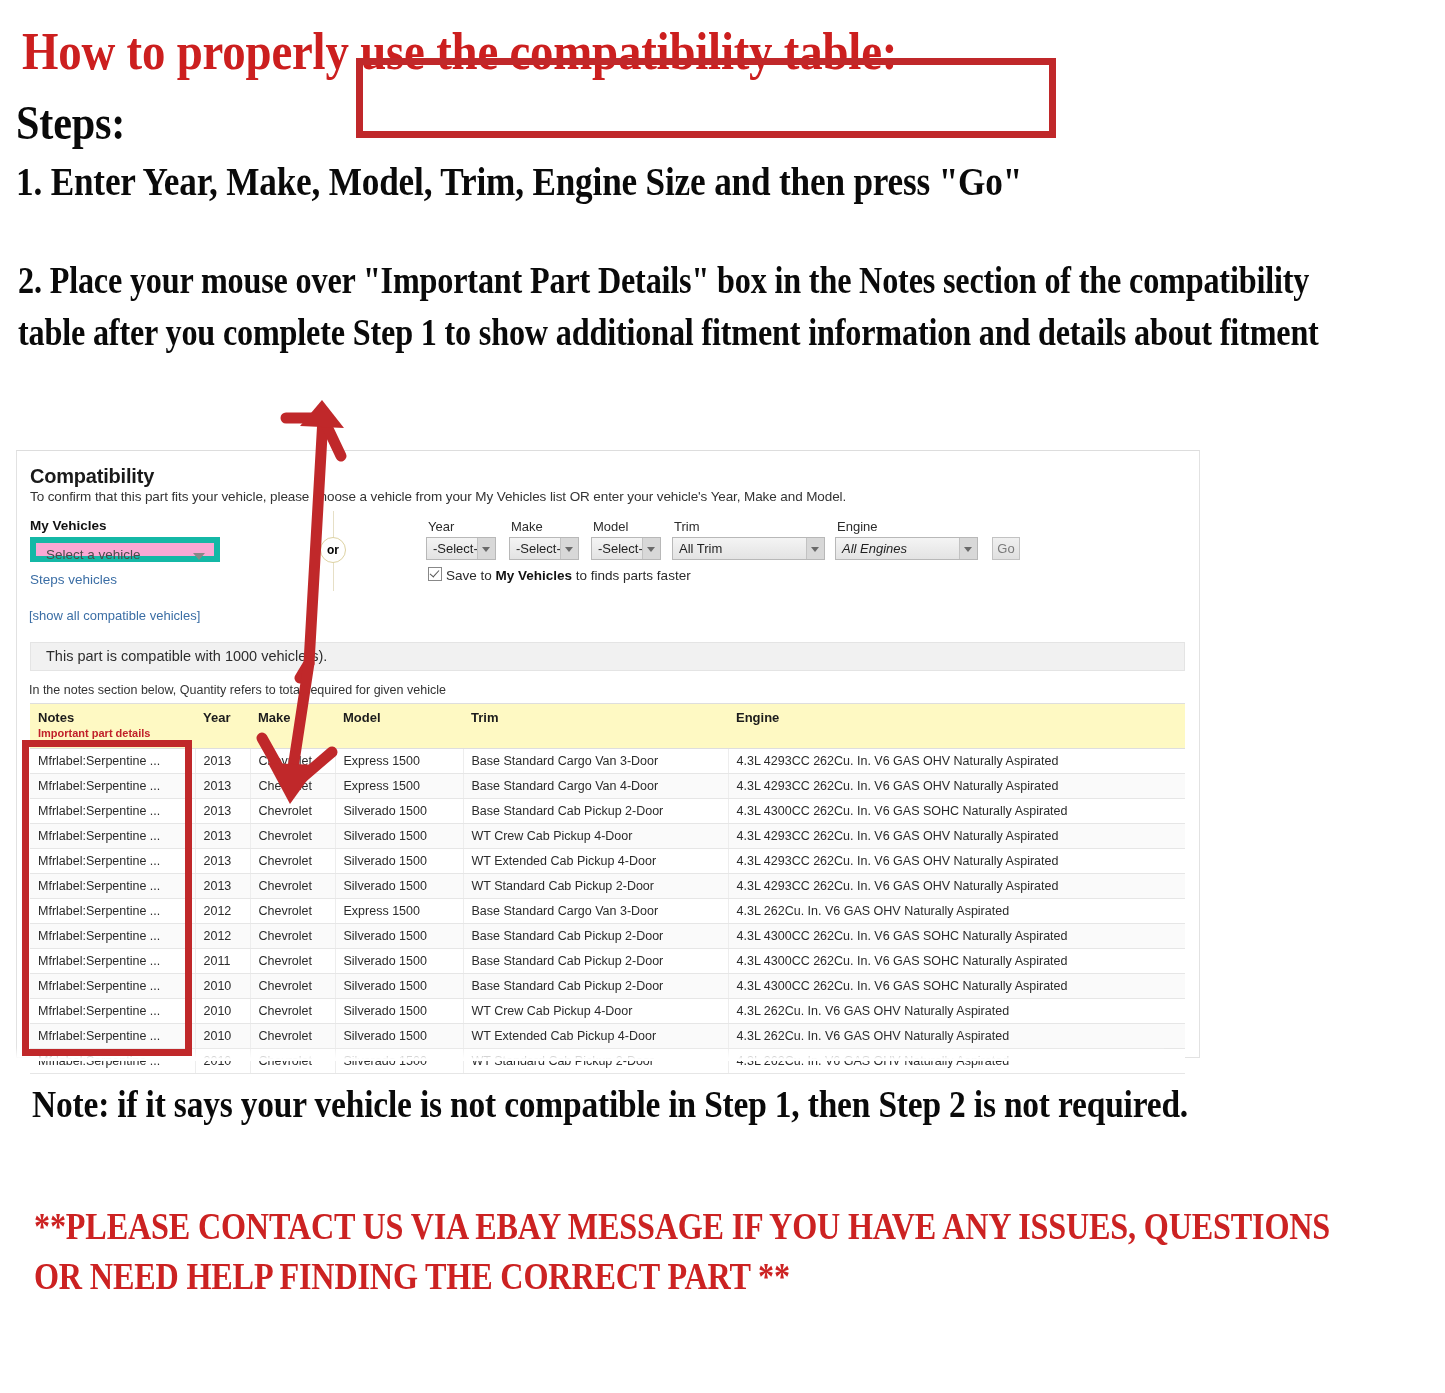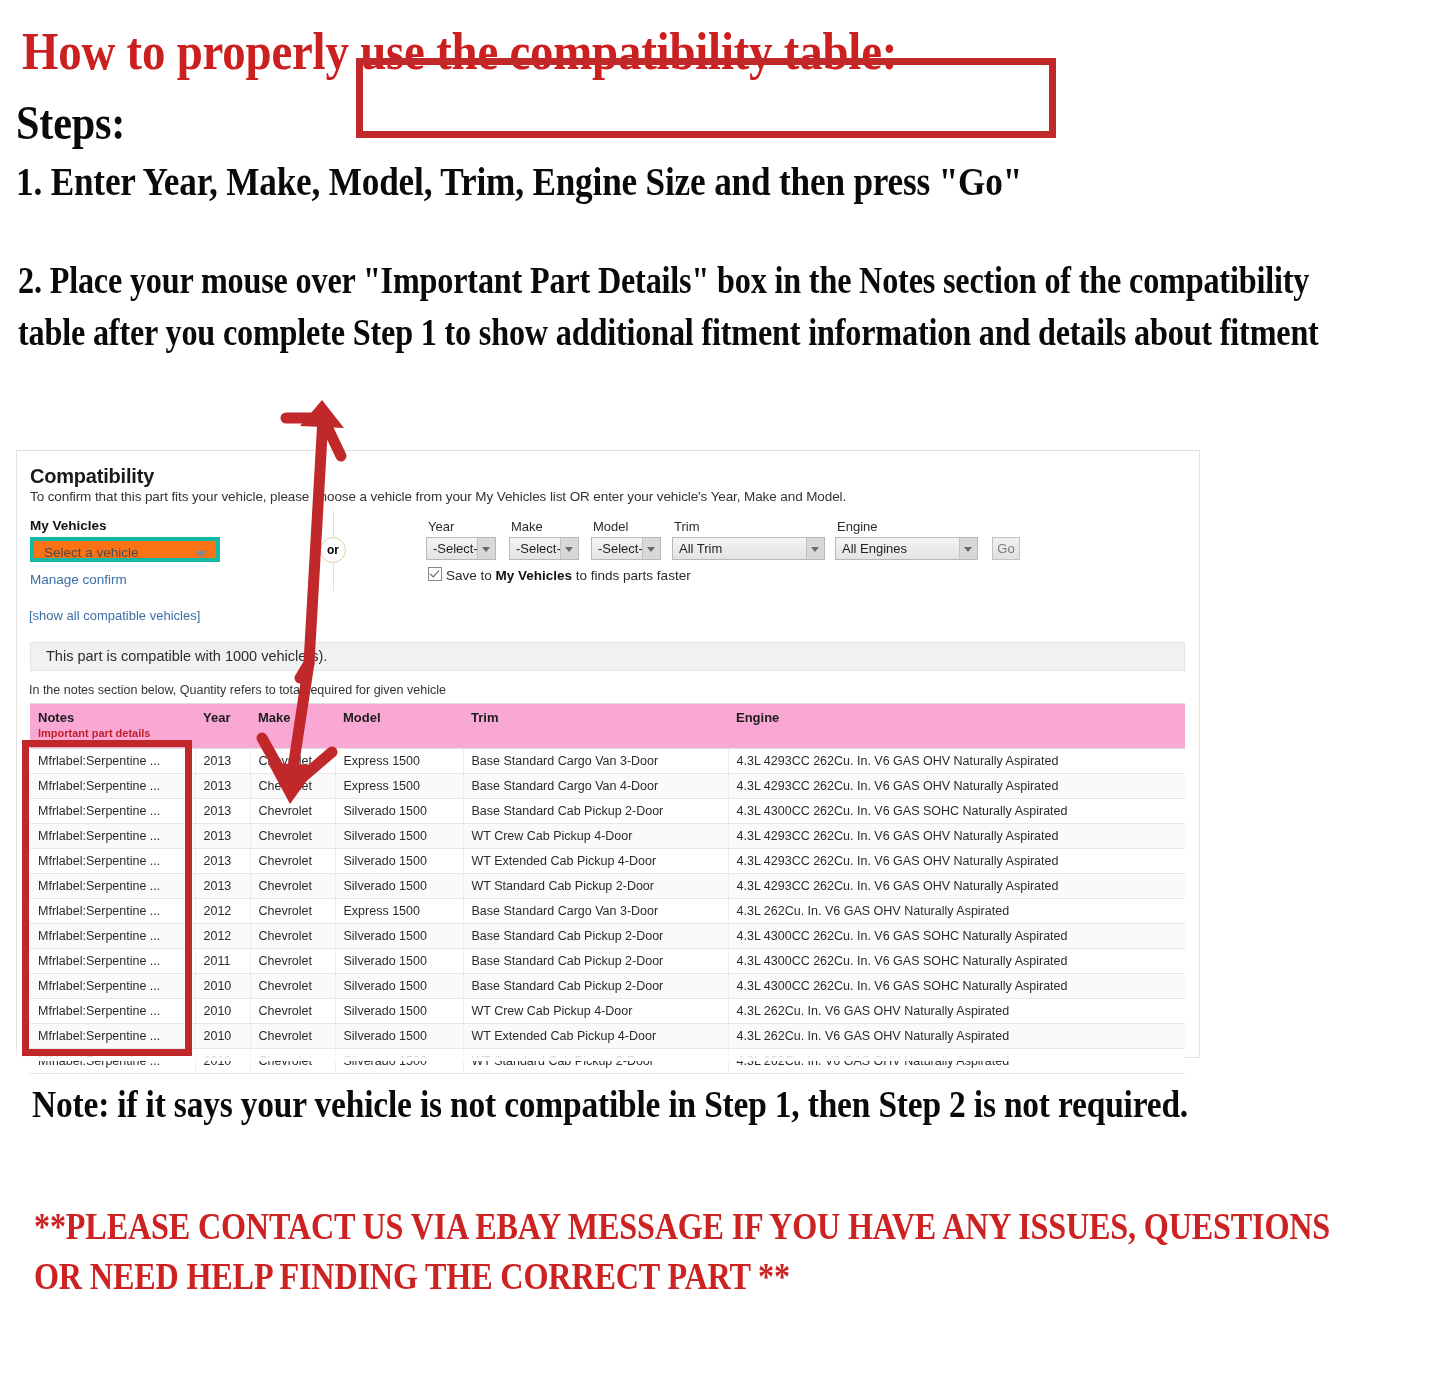--- a/index.html
+++ b/index.html
@@ -122,22 +122,22 @@
     font-size: 13.5px;
     font-weight: bold;
     color: #111111;
   }
   #vehicle-select {
     position: absolute;
     left: 13px;
     top: 86px;
     width: 190px;
     height: 25px;
-    border: 4px solid #14b8a6;
-    background: #f97316;
+    border: 6px solid #14b8a6;
+    background: #f9a8d4;
     box-sizing: border-box;
     padding-left: 48px;
   }
   #vehicle-select .vs-text {
     position: absolute;
     left: 10px;
     top: 4px;
     font-size: 13.5px;
     color: #4b4b4b;
   }
@@ -264,21 +264,21 @@
 
   #field-year  { left: 409px; top: 68px; }
   #field-year .dd  { width: 70px; }
   #field-make  { left: 492px; top: 68px; }
   #field-make .dd  { width: 70px; }
   #field-model { left: 574px; top: 68px; }
   #field-model .dd { width: 70px; }
   #field-trim  { left: 655px; top: 68px; }
   #field-trim .dd  { width: 153px; }
   #field-engine{ left: 818px; top: 68px; }
-  #field-engine .dd{ width: 143px; }
+  #field-engine .dd{ width: 143px; font-style: italic; }
 
   #go-button {
     position: absolute;
     left: 975px;
     top: 86px;
     width: 28px;
     height: 23px;
     border: 1px solid #c2c2c2;
     background: linear-gradient(to bottom, #f0f0f0 0%, #e0e0e0 100%);
     box-sizing: border-box;
@@ -351,21 +351,21 @@
   #fitment-table {
     position: absolute;
     left: 13px;
     top: 252px;
     width: 1155px;
     border-collapse: collapse;
     table-layout: fixed;
     font-size: 12.5px;
   }
   #fitment-table th {
-    background: #f9a8d4;
+    background: #fef9c3;
     border-top: 1px solid #dedede;
     border-bottom: 1px solid #dedede;
     text-align: left;
     padding: 6px 0 6px 8px;
     font-size: 13px;
     font-weight: bold;
     color: #1c1c1c;
     height: 32px;
     vertical-align: top;
   }
@@ -450,21 +450,21 @@
   <div id="compat-heading">Compatibility</div>
   <div id="compat-subtext">To confirm that this part fits your vehicle, please choose a vehicle from your My Vehicles list OR enter your vehicle's Year, Make and Model.</div>
 
   <div id="my-vehicles-label">My Vehicles</div>
 
   <div id="vehicle-select">
     <span class="vs-text">Select a vehicle</span>
     <span class="vs-caret"></span>
   </div>
 
-  <div id="manage-vehicles">Manage confirm</div>
+  <div id="manage-vehicles">Steps vehicles</div>
   <div id="show-all-link">[show all compatible vehicles]</div>
 
   <div id="or-sep">
     <div class="line"></div>
     <div class="bubble">or</div>
   </div>
 
   <div class="field" id="field-year">
     <span class="flabel">Year</span>
     <div class="dd">

